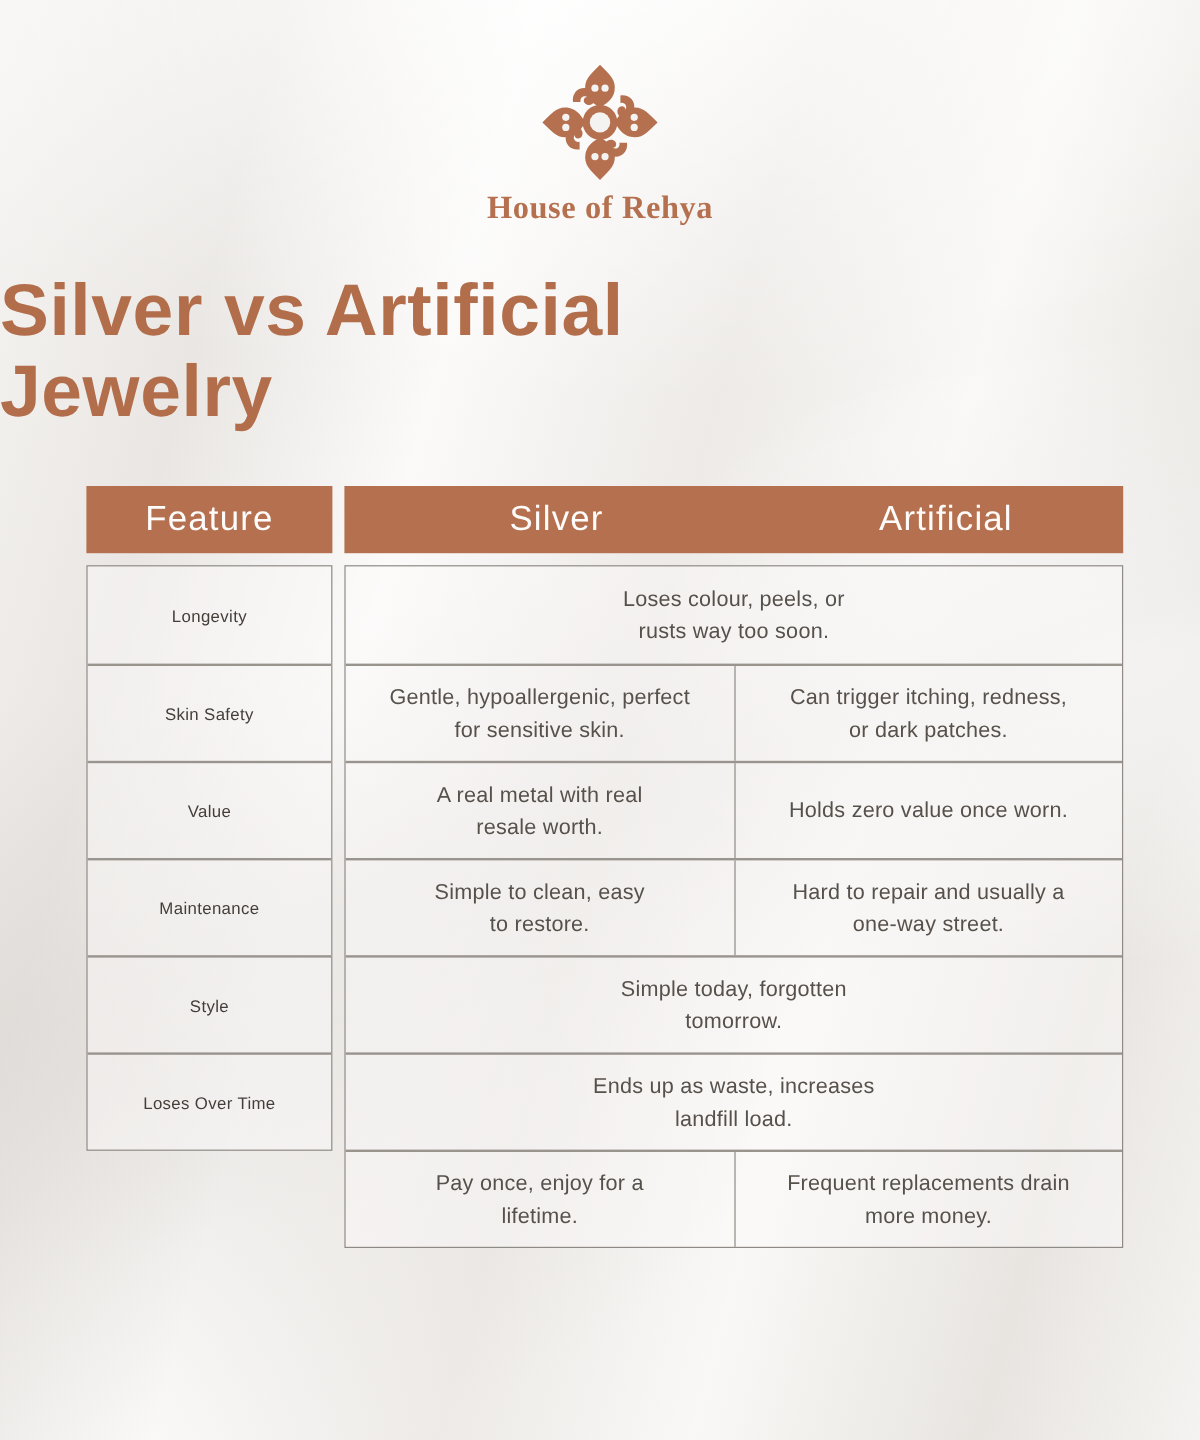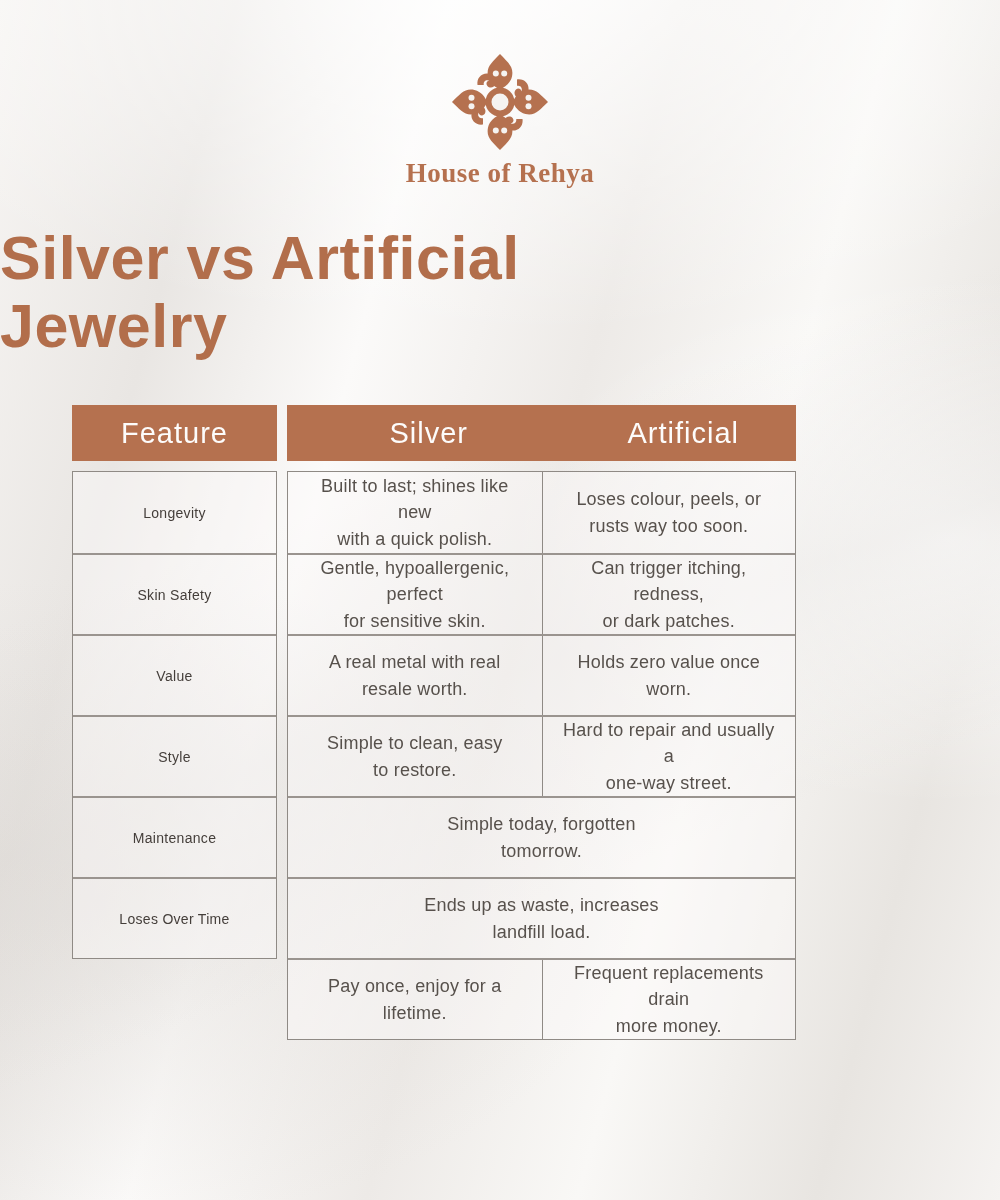--- a/index.html
+++ b/index.html
@@ -30,21 +30,21 @@
   }
 
   
   .title{
     position:absolute;top:224px;left:0;width:100%;z-index:2;
     color:#b26e4b;
     font-weight:bold;font-size:61px;line-height:1.12;letter-spacing:0.5px;
   }
 
   
-  .tableWrap{position:absolute;left:72px;top:405px;width:724px;z-index:2;display:flex;gap:10px;}
+  .tableWrap{position:absolute;left:72px;top:405px;width:864px;z-index:2;display:flex;gap:10px;}
   .colLeft{width:205px;flex:0 0 auto;}
   .colRight{flex:1 1 auto;}
 
   .headCell{
     height:56px;background:#b5714f;color:#fdfcfb;
     display:flex;align-items:center;justify-content:center;
     font-size:29px;letter-spacing:1px;font-weight:400;
   }
   .headSplit{display:flex;}
   .headSplit .half{flex:1 1 50%;display:flex;align-items:center;justify-content:center;margin-left:29px;}
@@ -110,35 +110,33 @@
   </div>
 
   <div class="tableWrap">
 
     <div class="colLeft">
       <div class="headCell">Feature</div>
       <div class="bodyBox">
         <div class="cellRow featureCell">Longevity</div>
         <div class="cellRow featureCell">Skin Safety</div>
         <div class="cellRow featureCell">Value</div>
+        <div class="cellRow featureCell">Maintenance</div>
         <div class="cellRow featureCell">Style</div>
-        <div class="cellRow featureCell">Maintenance</div>
         <div class="cellRow featureCell">Loses Over Time</div>
       </div>
     </div>
 
     <div class="colRight">
       <div class="headCell headSplit">
         <div class="half">Silver</div>
         <div class="half">Artificial</div>
       </div>
       <div class="bodyBox">
         <div class="cellRow dataRow">
-          <div class="dataCell">Built to last; shines like new
-with a quick polish.</div>
           <div class="dataCell">Loses colour, peels, or
 rusts way too soon.</div>
         </div>
         <div class="cellRow dataRow">
           <div class="dataCell">Gentle, hypoallergenic, perfect
 for sensitive skin.</div>
           <div class="dataCell">Can trigger itching, redness,
 or dark patches.</div>
         </div>
         <div class="cellRow dataRow">

